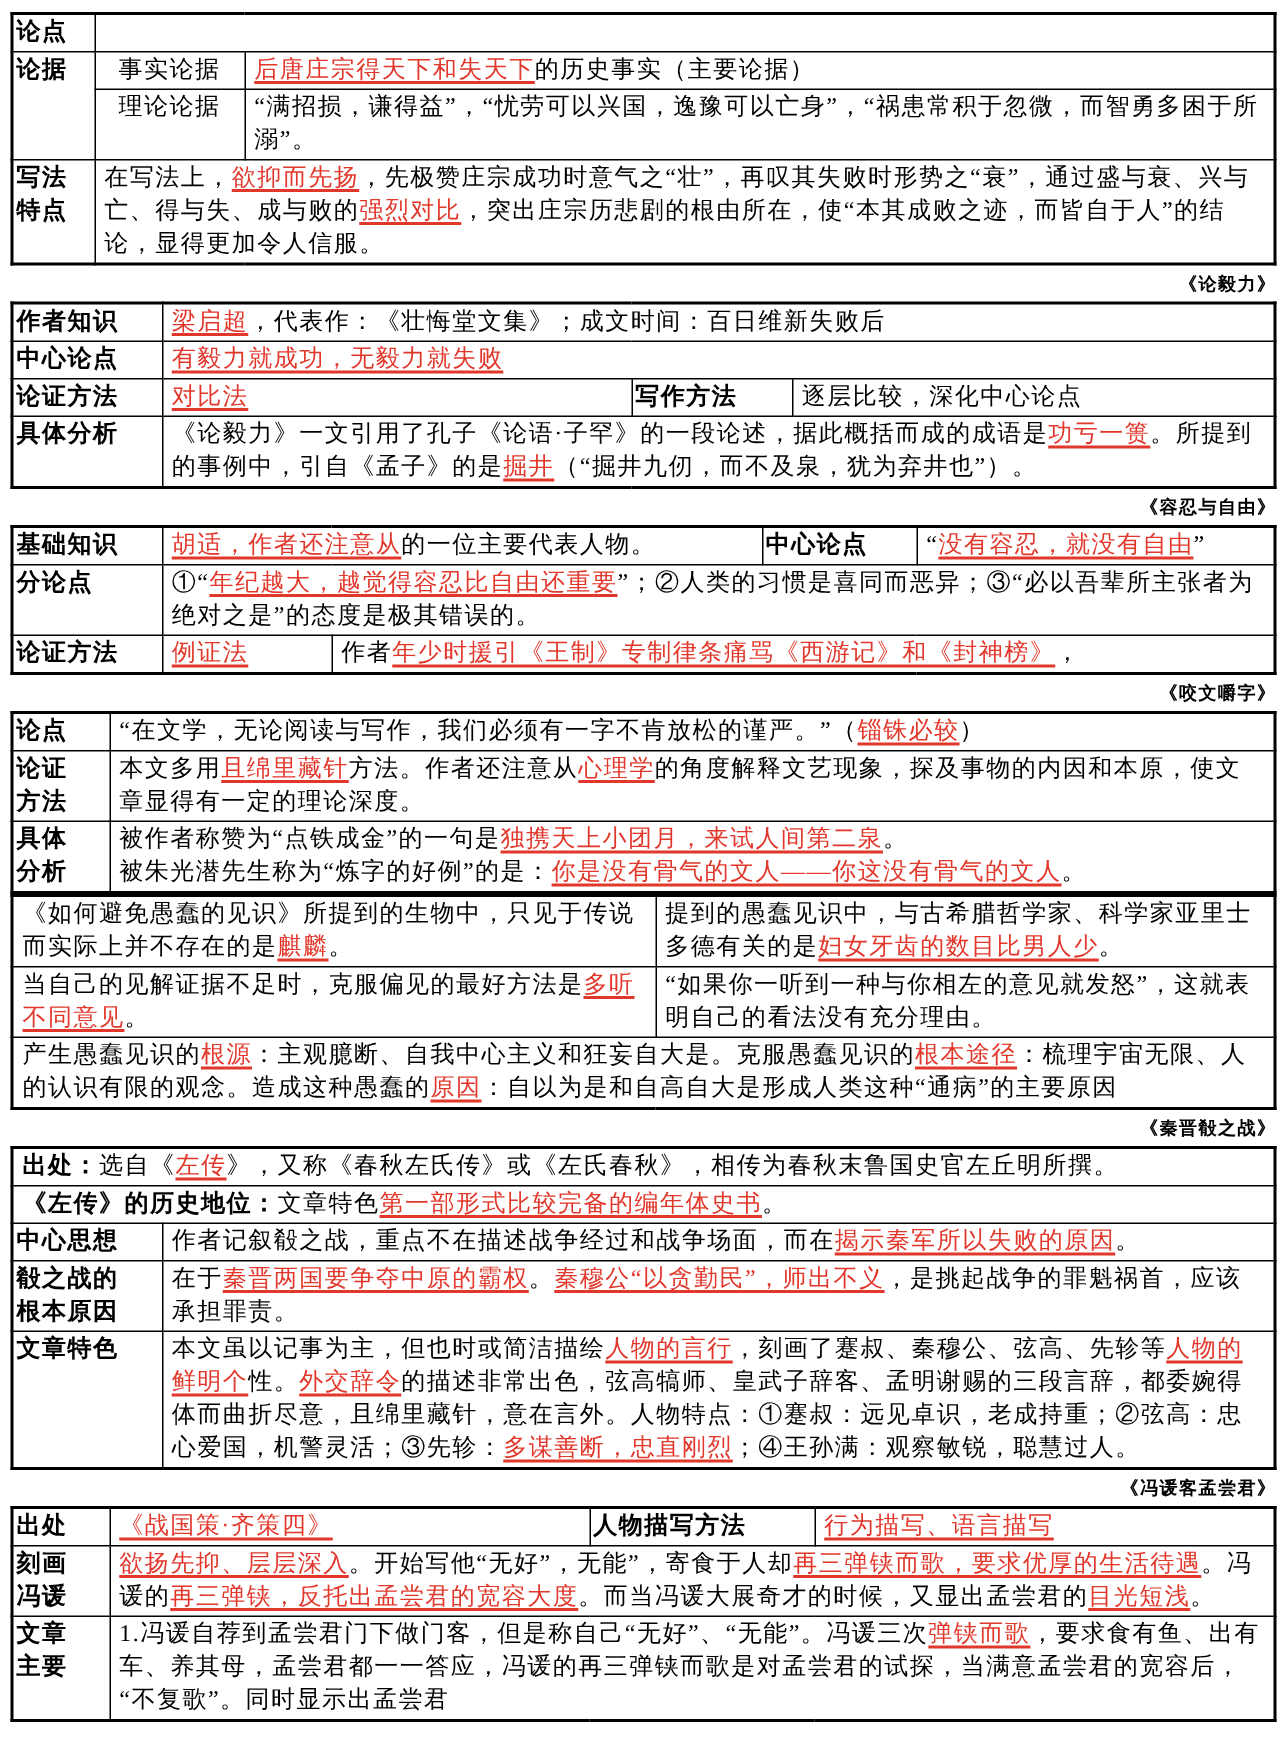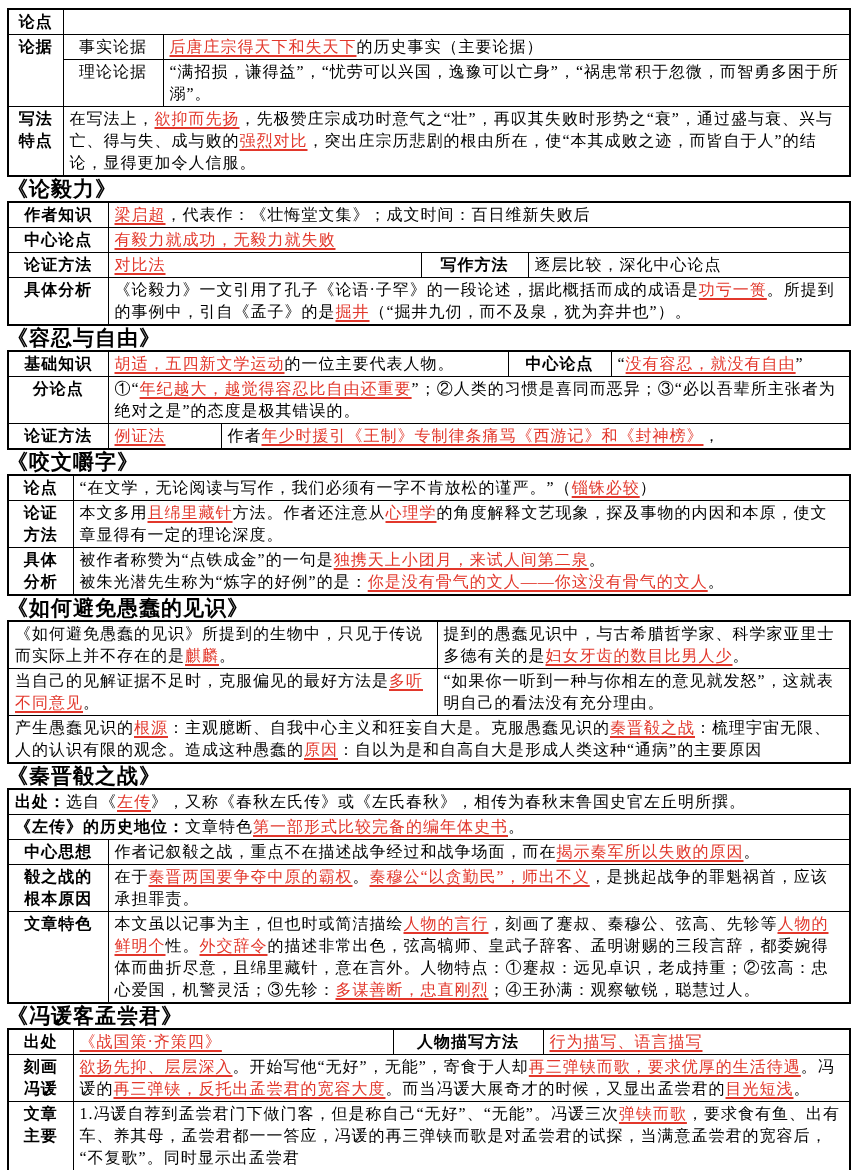--- a/index.html
+++ b/index.html
@@ -1,22 +1,22 @@
 <!DOCTYPE html>
 <html lang="zh" style="--red: #e2372b;"><head>
 <meta charset="utf-8">
 <style>
   html,body{margin:0;padding:0;background:#ffffff;}
   body{width:858px;color:#000;font-family:"Liberation Serif","DejaVu Serif",serif;}
   main{padding:8px 7px 10px 7px;}
-  .sec-title{text-align:left;font-weight:bold;font-size:21px;line-height:20px;padding:2px 0;letter-spacing:1px;}
+  .sec-title{text-align:right;font-weight:bold;font-size:12px;line-height:20px;padding:2px 0;letter-spacing:1px;}
   table.doc-table{border-collapse:collapse;width:844px;table-layout:fixed;border:2px solid #000;}
   td{border:1.5px solid #000;padding:1px 6px;font-size:16px;line-height:22px;vertical-align:top;
      word-break:break-all;letter-spacing:1px;}
-  td.label{font-weight:bold;text-align:center;padding:1px 2px;}
+  td.label{font-weight:bold;padding:1px 2px;}
   td.sublabel{text-align:center;padding:1px 2px;margin-left:29px;}
   td.content{text-align:left;}
   .red{color:var(--red,#e2372b);text-decoration:underline;text-decoration-color:var(--red,#e2372b);
        text-underline-offset:3px;text-decoration-thickness:1.5px;}
   .b{font-weight:bold;text-align:right;}
 </style>
 </head>
 <body>
 
 <main>
@@ -80,21 +80,21 @@
       <colgroup>
         <col style="width: 100px;">
         <col style="width: 113px;">
         <col style="width: 287px;">
         <col style="width: 103px;">
         <col>
       </colgroup>
       <tbody>
         <tr>
           <td class="label"><span class="">基础知识</span></td>
-          <td class="content" colspan="2"><span class="red ">胡适，五四新文学运动</span><span class="">的一位主要代表人物。</span></td>
+          <td class="content" colspan="2"><span class="red ">胡适，作者还注意从</span><span class="">的一位主要代表人物。</span></td>
           <td class="label"><span class="">中心论点</span></td>
           <td class="content"><span class="">“</span><span class="red ">没有容忍，就没有自由</span><span class="">”</span></td>
         </tr>
         <tr>
           <td class="label"><span class="">分论点</span></td>
           <td class="content" colspan="4"><span class="">①“</span><span class="red ">年纪越大，越觉得容忍比自由还重要</span><span class="">”；②人类的习惯是喜同而恶异；③“必以吾辈所主张者为绝对之是”的态度是极其错误的。</span></td>
         </tr>
         <tr>
           <td class="label"><span class="">论证方法</span></td>
           <td class="content"><span class="red ">例证法</span></td>
@@ -116,37 +116,36 @@
         <tr>
           <td class="label"><span class="">论证</span><br><span class="">方法</span></td>
           <td class="content"><span class="">本文多用</span><span class="red ">且绵里藏针</span><span class="">方法。作者还注意从</span><span class="red ">心理学</span><span class="">的角度解释文艺现象，探及事物的内因和本原，使文章显得有一定的理论深度。</span></td>
         </tr>
         <tr>
           <td class="label"><span class="">具体</span><br><span class="">分析</span></td>
           <td class="content"><span class="">被作者称赞为“点铁成金”的一句是</span><span class="red ">独携天上小团月，来试人间第二泉</span><span class="">。</span><br><span class="">被朱光潜先生称为“炼字的好例”的是：</span><span class="red ">你是没有骨气的文人——你这没有骨气的文人</span><span class="">。</span></td>
         </tr>
       </tbody>
     </table>
-    <div class="sec-title">《如何避免愚蠢的见识》</div>
     <table class="doc-table">
       <colgroup>
         <col style="width: 429px;">
         <col>
       </colgroup>
       <tbody>
         <tr>
           <td class="content"><span class="">《如何避免愚蠢的见识》所提到的生物中，只见于传说而实际上并不存在的是</span><span class="red ">麒麟</span><span class="">。</span></td>
           <td class="content"><span class="">提到的愚蠢见识中，与古希腊哲学家、科学家亚里士多德有关的是</span><span class="red ">妇女牙齿的数目比男人少</span><span class="">。</span></td>
         </tr>
         <tr>
           <td class="content"><span class="">当自己的见解证据不足时，克服偏见的最好方法是</span><span class="red ">多听不同意见</span><span class="">。</span></td>
           <td class="content"><span class="">“如果你一听到一种与你相左的意见就发怒”，这就表明自己的看法没有充分理由。</span></td>
         </tr>
         <tr>
-          <td class="content" colspan="2"><span class="">产生愚蠢见识的</span><span class="red ">根源</span><span class="">：主观臆断、自我中心主义和狂妄自大是。克服愚蠢见识的</span><span class="red ">秦晋殽之战</span><span class="">：梳理宇宙无限、人的认识有限的观念。造成这种愚蠢的</span><span class="red ">原因</span><span class="">：自以为是和自高自大是形成人类这种“通病”的主要原因</span></td>
+          <td class="content" colspan="2"><span class="">产生愚蠢见识的</span><span class="red ">根源</span><span class="">：主观臆断、自我中心主义和狂妄自大是。克服愚蠢见识的</span><span class="red ">根本途径</span><span class="">：梳理宇宙无限、人的认识有限的观念。造成这种愚蠢的</span><span class="red ">原因</span><span class="">：自以为是和自高自大是形成人类这种“通病”的主要原因</span></td>
         </tr>
       </tbody>
     </table>
     <div class="sec-title">《秦晋殽之战》</div>
     <table class="doc-table">
       <colgroup>
         <col style="width: 100px;">
         <col>
       </colgroup>
       <tbody>

